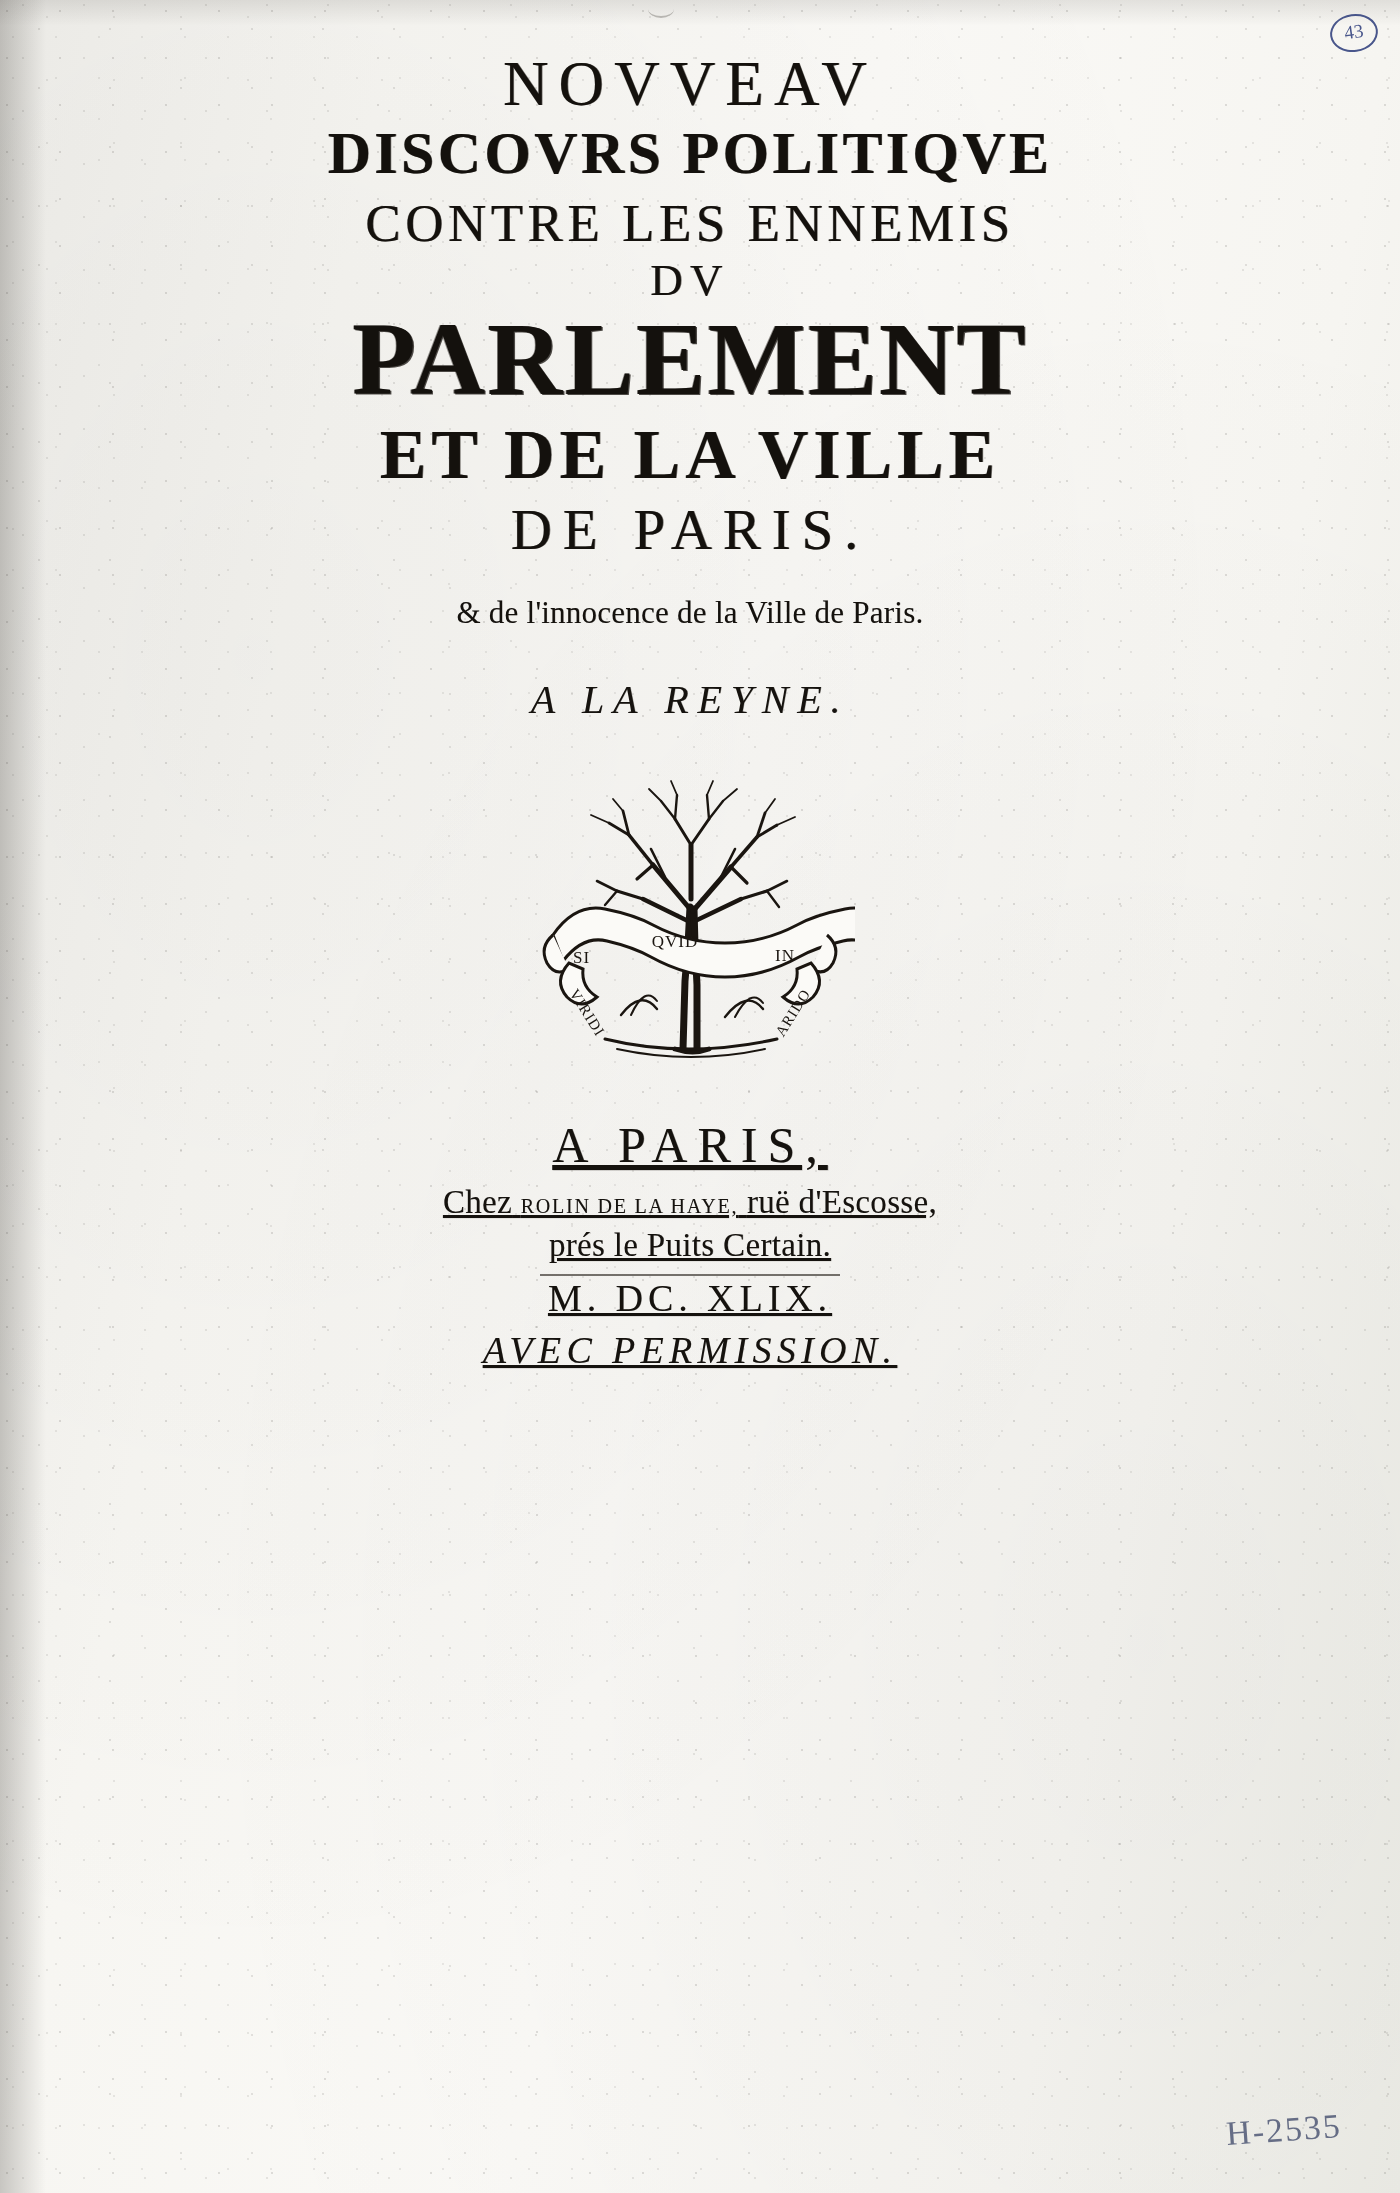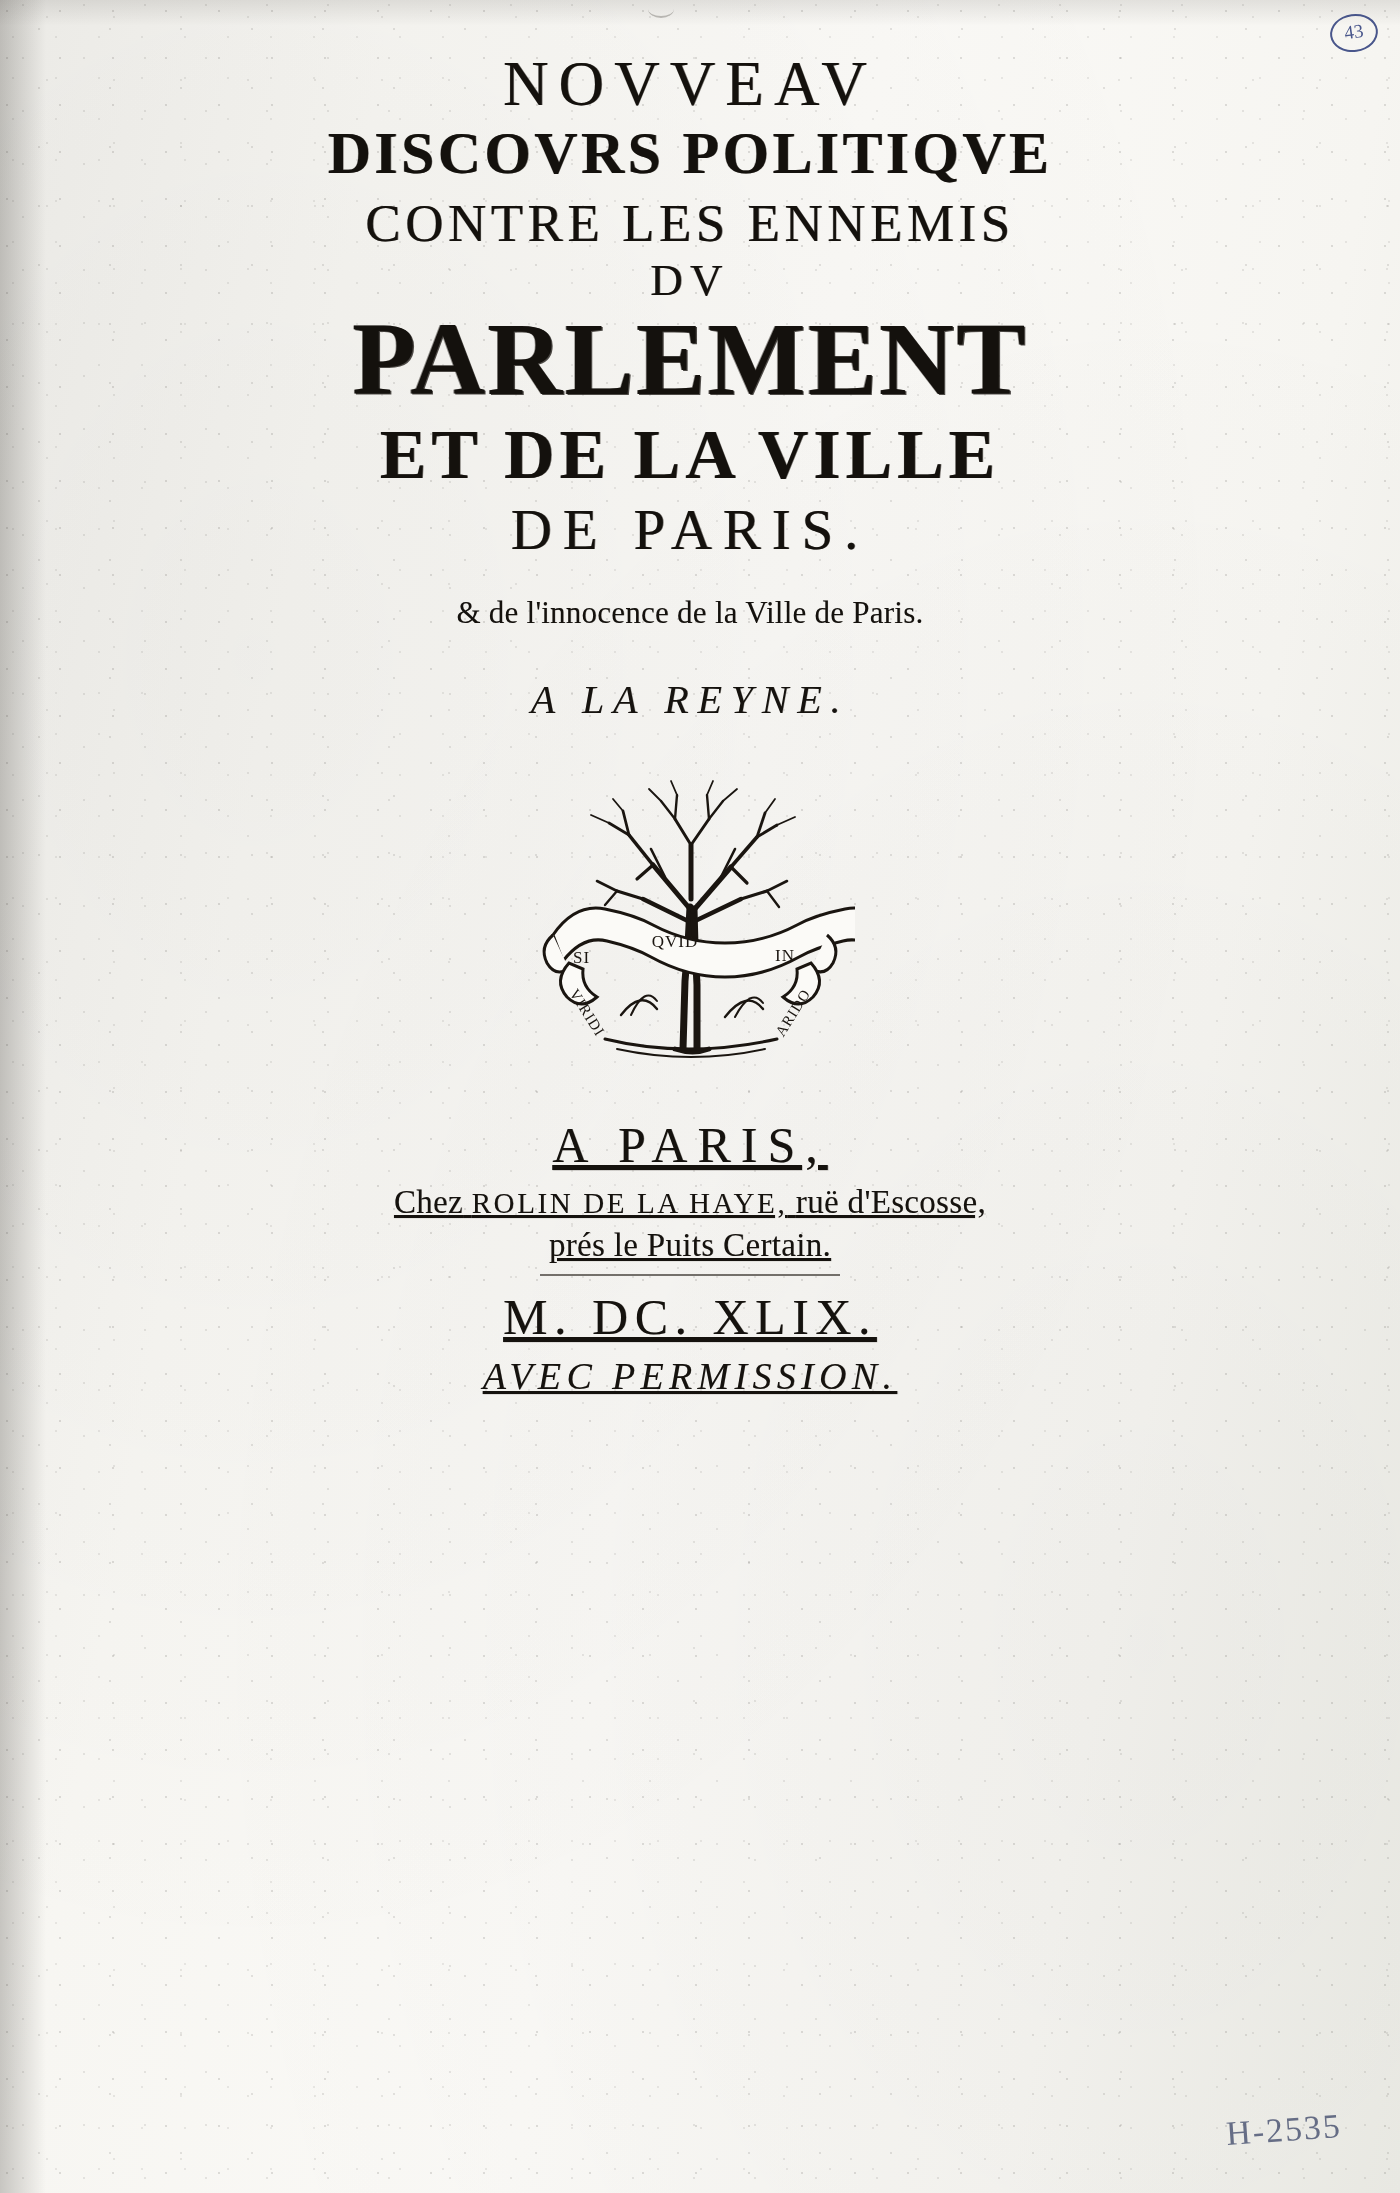--- a/index.html
+++ b/index.html
@@ -172,41 +172,41 @@
   }
   .imprint-line {
     font-family: "Liberation Serif", serif;
     font-size: 33px;
     line-height: 1.35;
     letter-spacing: .01em;
     margin-top: 6px;
     text-shadow: .3px .25px 0 rgba(25,20,15,.30);
   }
   .imprint-line .sc {
-    font-size: 29px;
+    font-size: 20px;
     letter-spacing: .09em;
   }
   .imprint-line2 {
     font-family: "Liberation Serif", serif;
     font-size: 33px;
     letter-spacing: .01em;
     margin-top: 2px;
     text-shadow: .3px .25px 0 rgba(25,20,15,.30);
   }
   .rule {
     width: 300px;
     height: 2px;
     background: rgba(30,25,18,.60);
     margin: 10px auto 0 auto;
   }
   .imprint-date {
     font-family: "Liberation Serif", serif;
-    font-size: 50px;
+    font-size: 38px;
     letter-spacing: .13em;
-    margin-top: 12px;
+    margin-top: 0;
     text-shadow: .4px .3px 0 rgba(25,20,15,.35);
   }
   .imprint-perm {
     font-family: "Liberation Serif", serif;
     font-style: italic;
     font-size: 38px;
     letter-spacing: .14em;
     margin-top: 8px;
     text-shadow: .4px .3px 0 rgba(25,20,15,.35);
   }

